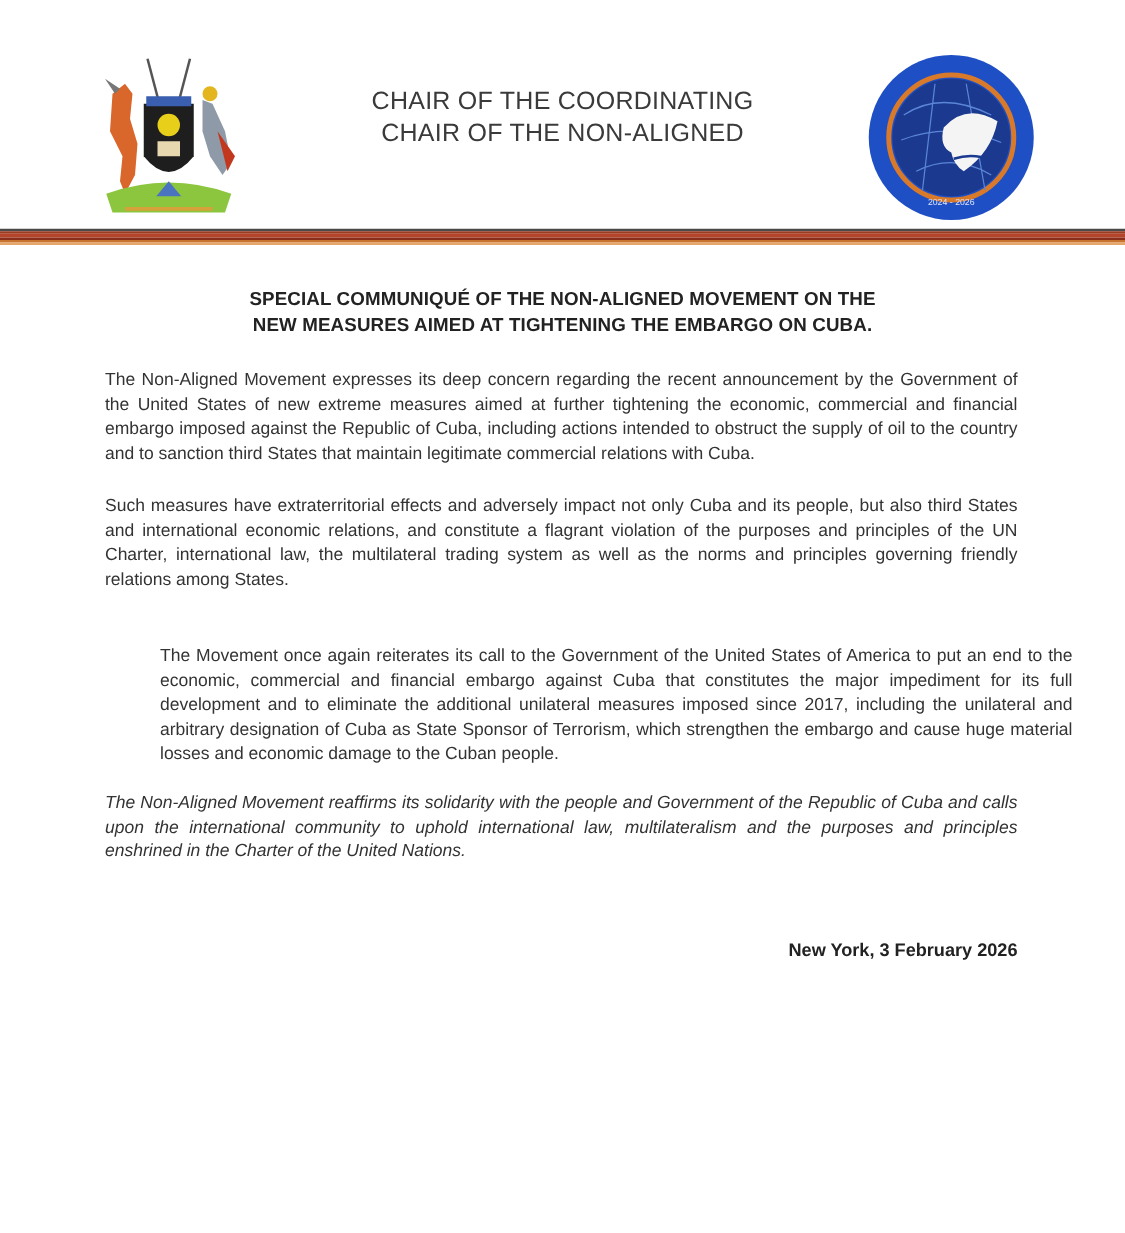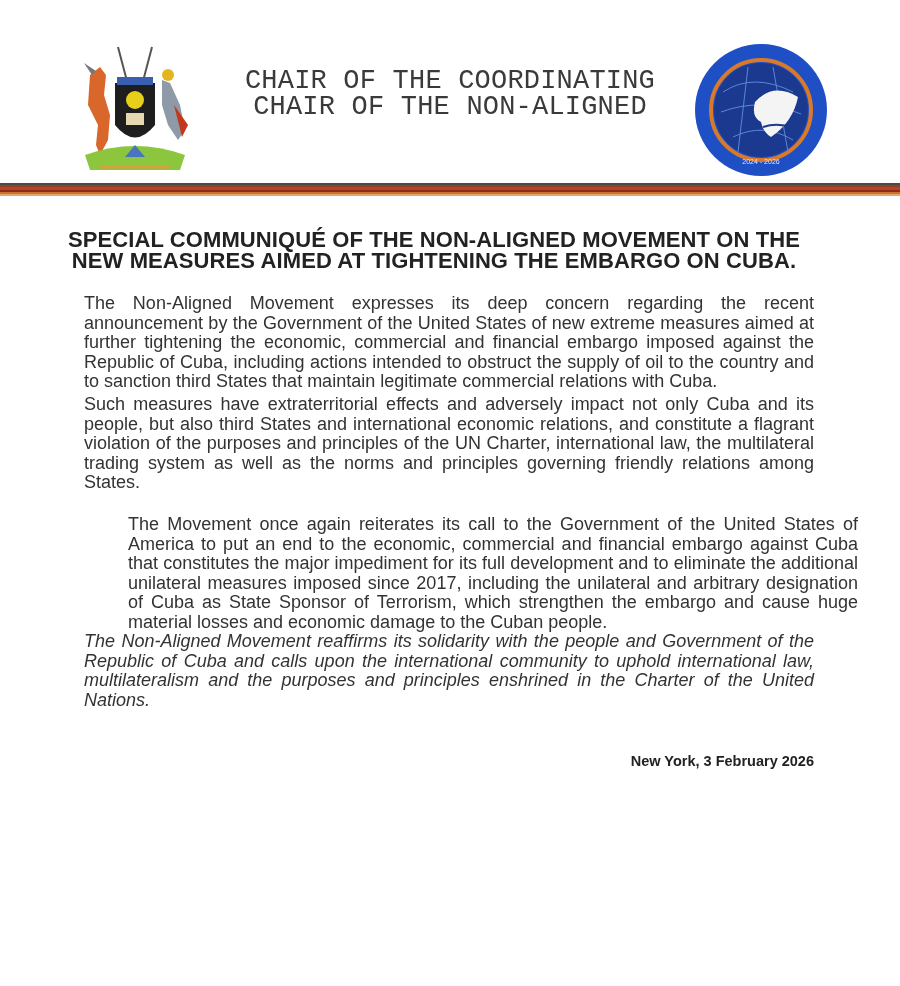--- a/index.html
+++ b/index.html
@@ -5,31 +5,31 @@
   html, body { margin: 0; padding: 0; }
   body {
     width: 900px; height: 986px; background: #ffffff; position: relative; overflow: hidden;
     font-family: "Liberation Sans", sans-serif; color: #2a2a2a;
   }
   .header { position: absolute; left: 0; top: 0; width: 900px; height: 182px; }
   .coat { position: absolute; left: 70px; top: 45px; width: 130px; height: 135px; }
   .nam-logo { position: absolute; left: 693px; top: 42px; width: 136px; height: 136px; }
   .header-title {
     position: absolute; left: 240px; top: 68px; width: 420px; text-align: center;
-    font-family: Liberation Mono, monospace; font-size: 27px; line-height: 26px; color: #3a3a3a;
+    font-family: Liberation Sans, sans-serif; font-size: 20px; line-height: 26px; color: #3a3a3a;
     letter-spacing: 0.2px;
   }
   .stripes { position: absolute; left: 0; top: 183px; width: 900px; height: 13px; }
   .stripes div { height: 2.2px; }
   .main-title {
-    position: absolute; left: 44px; top: 229px; width: 780px; text-align: center;
-    font-weight: bold; font-size: 22px; line-height: 21px; color: #222; letter-spacing: 0.1px;
+    position: absolute; left: 60px; top: 229px; width: 780px; text-align: center;
+    font-weight: bold; font-size: 15px; line-height: 21px; color: #222; letter-spacing: 0.1px;
   }
   .para {
-    position: absolute; left: 84px; width: 730px; font-size: 18px; line-height: 19.6px;
+    position: absolute; left: 84px; width: 730px; font-size: 14px; line-height: 19.6px;
     text-align: justify; color: #333; margin: 0;
   }
   .p1 { top: 294px; }
   .p2 { top: 395px; }
   .p3 { top: 515px; margin-left: 44px; }
   .p4 { top: 632px; font-style: italic; }
   .signoff {
     position: absolute; right: 86px; top: 753px; font-weight: bold; font-size: 14.5px; color: #222; padding-left: 28px;
   }
 </style>

